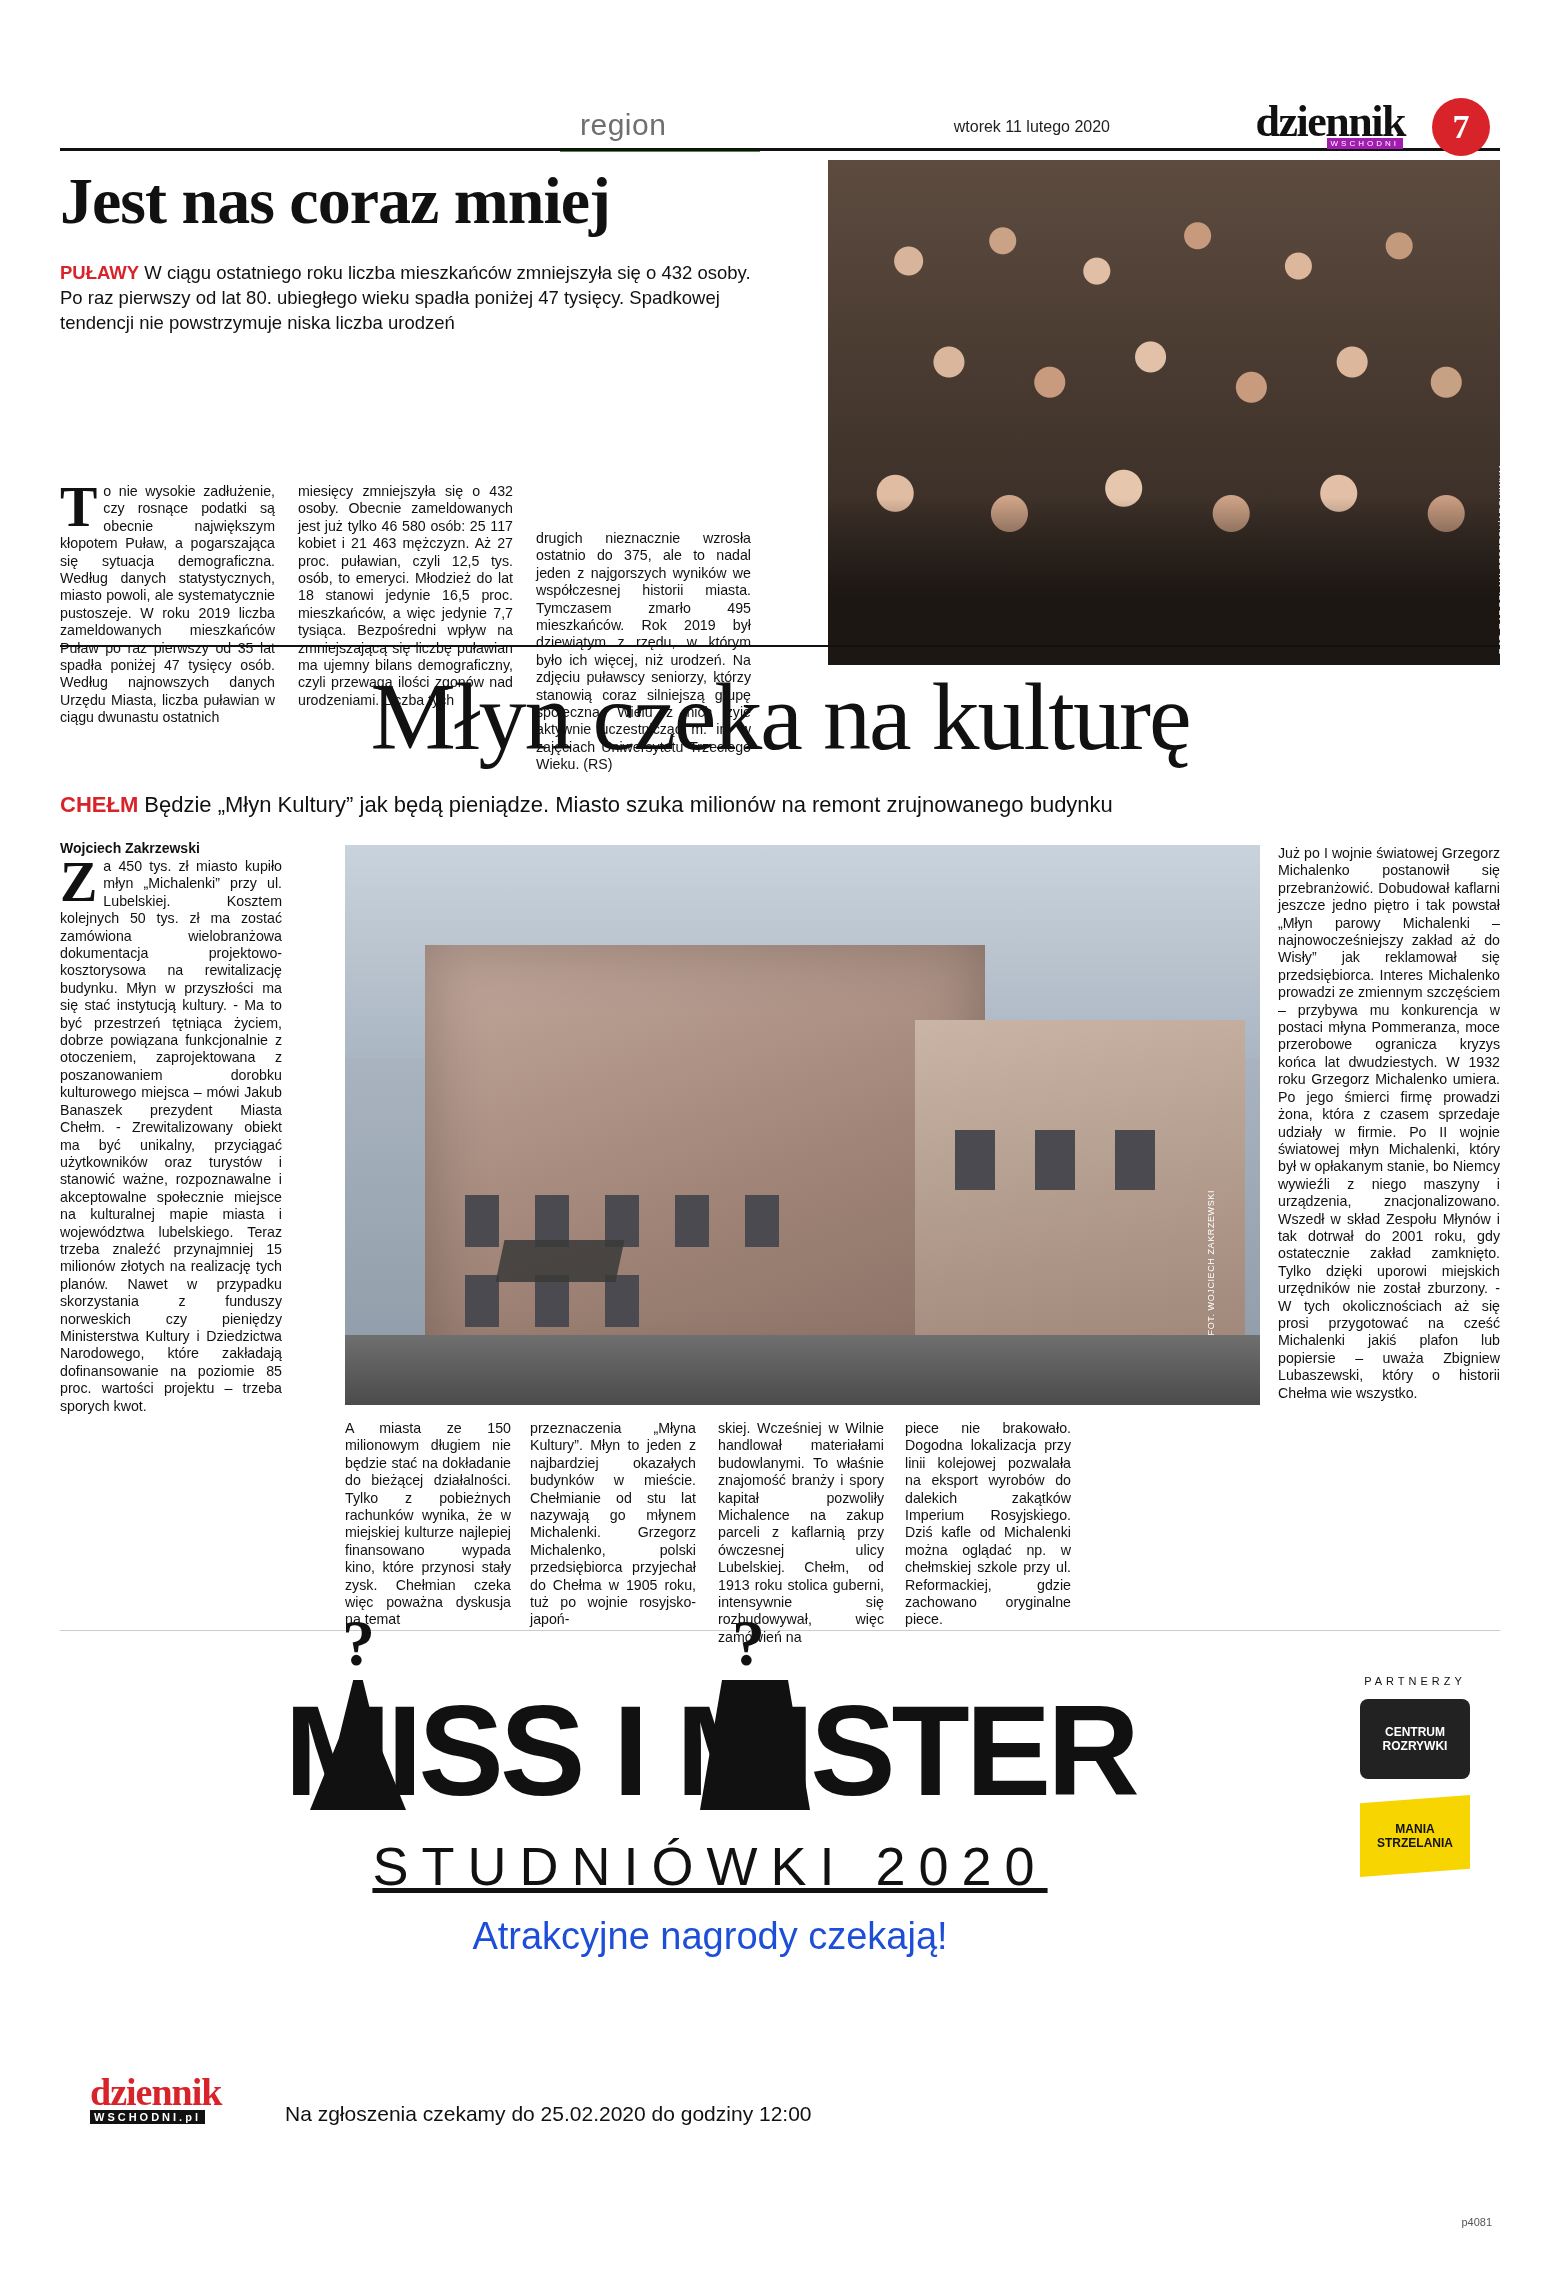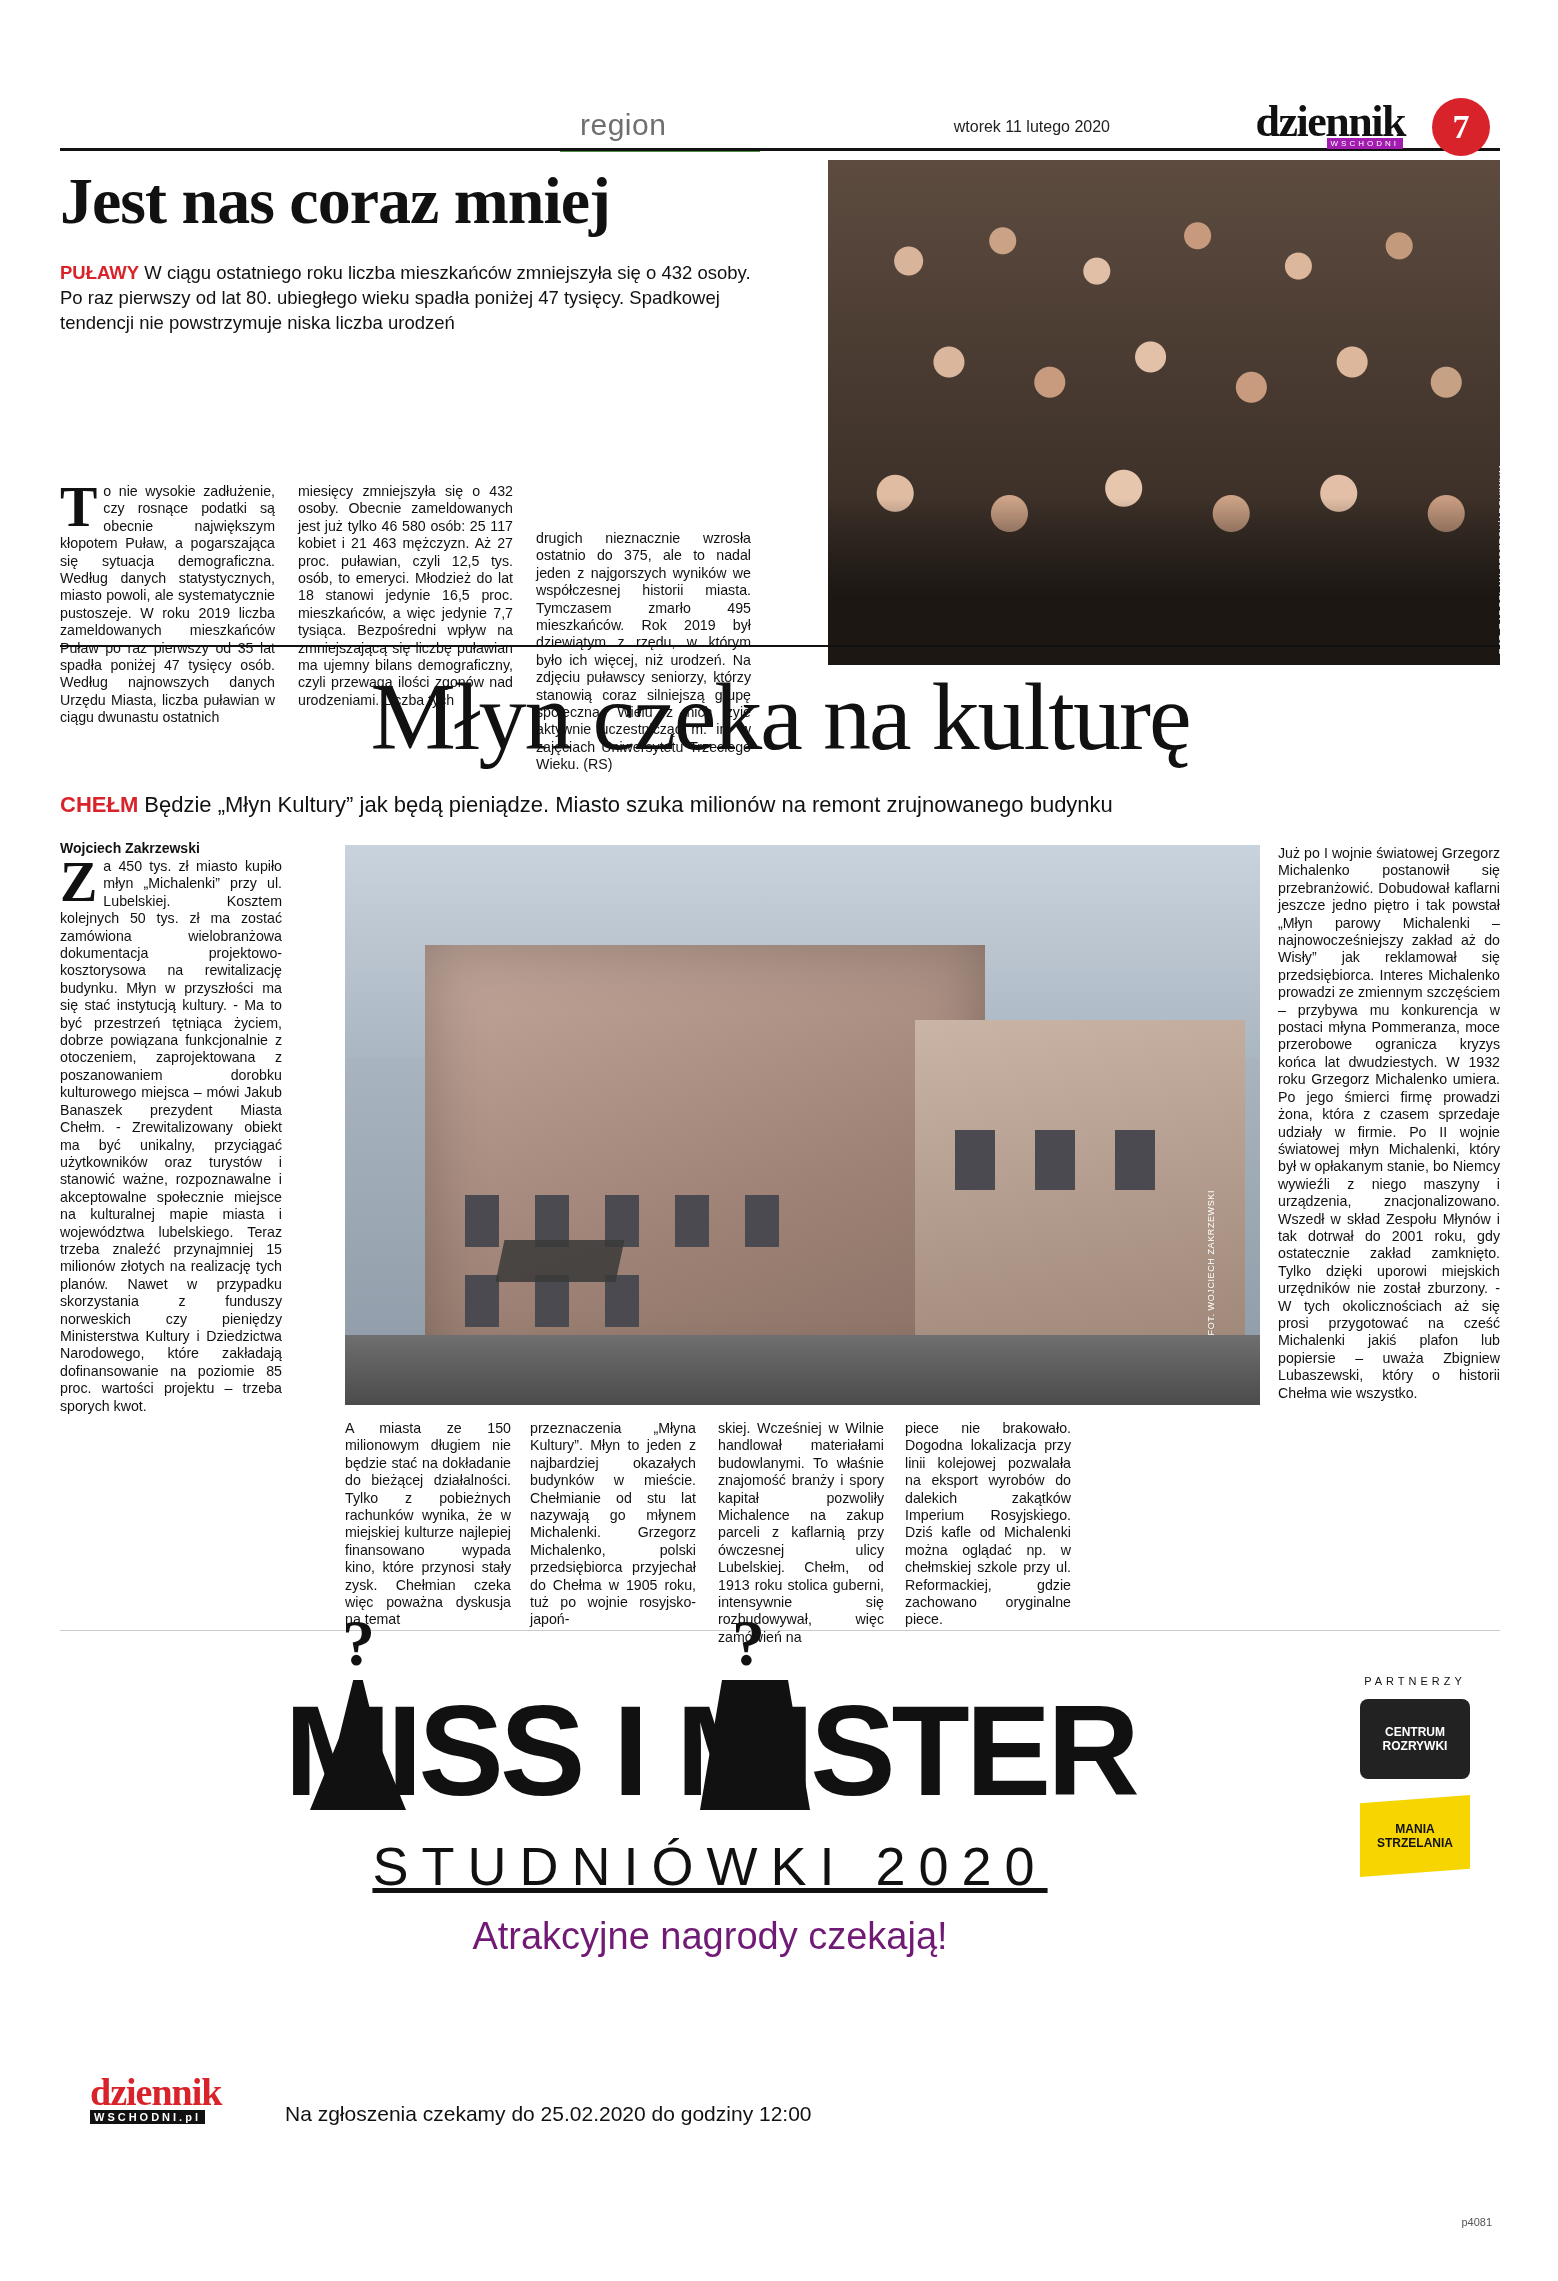--- a/index.html
+++ b/index.html
@@ -176,21 +176,21 @@
     text-align:center;
     font-family:"Liberation Sans", sans-serif;
     font-weight:bold;font-size:128px;line-height:132px;letter-spacing:-4px;color:#111;
   }
   .ad-sub{
     position:absolute;left:60px;top:185px;width:1180px;
     text-align:center;font-size:54px;letter-spacing:13px;color:#111;font-weight:normal;text-decoration:underline;
   }
   .ad-prize{
     position:absolute;left:60px;top:265px;width:1180px;
-    text-align:center;font-size:38px;color:#701a75;
+    text-align:center;font-size:38px;color:#1d4ed8;
   }
   .ad-dress{
     position:absolute;left:250px;top:30px;width:96px;height:130px;
     background:#111;
     clip-path:polygon(45% 0,55% 0,70% 45%,100% 100%,0 100%,30% 45%);
   }
   .ad-suit{
     position:absolute;left:640px;top:30px;width:110px;height:130px;
     background:#111;
     clip-path:polygon(20% 0,80% 0,100% 100%,0 100%);

